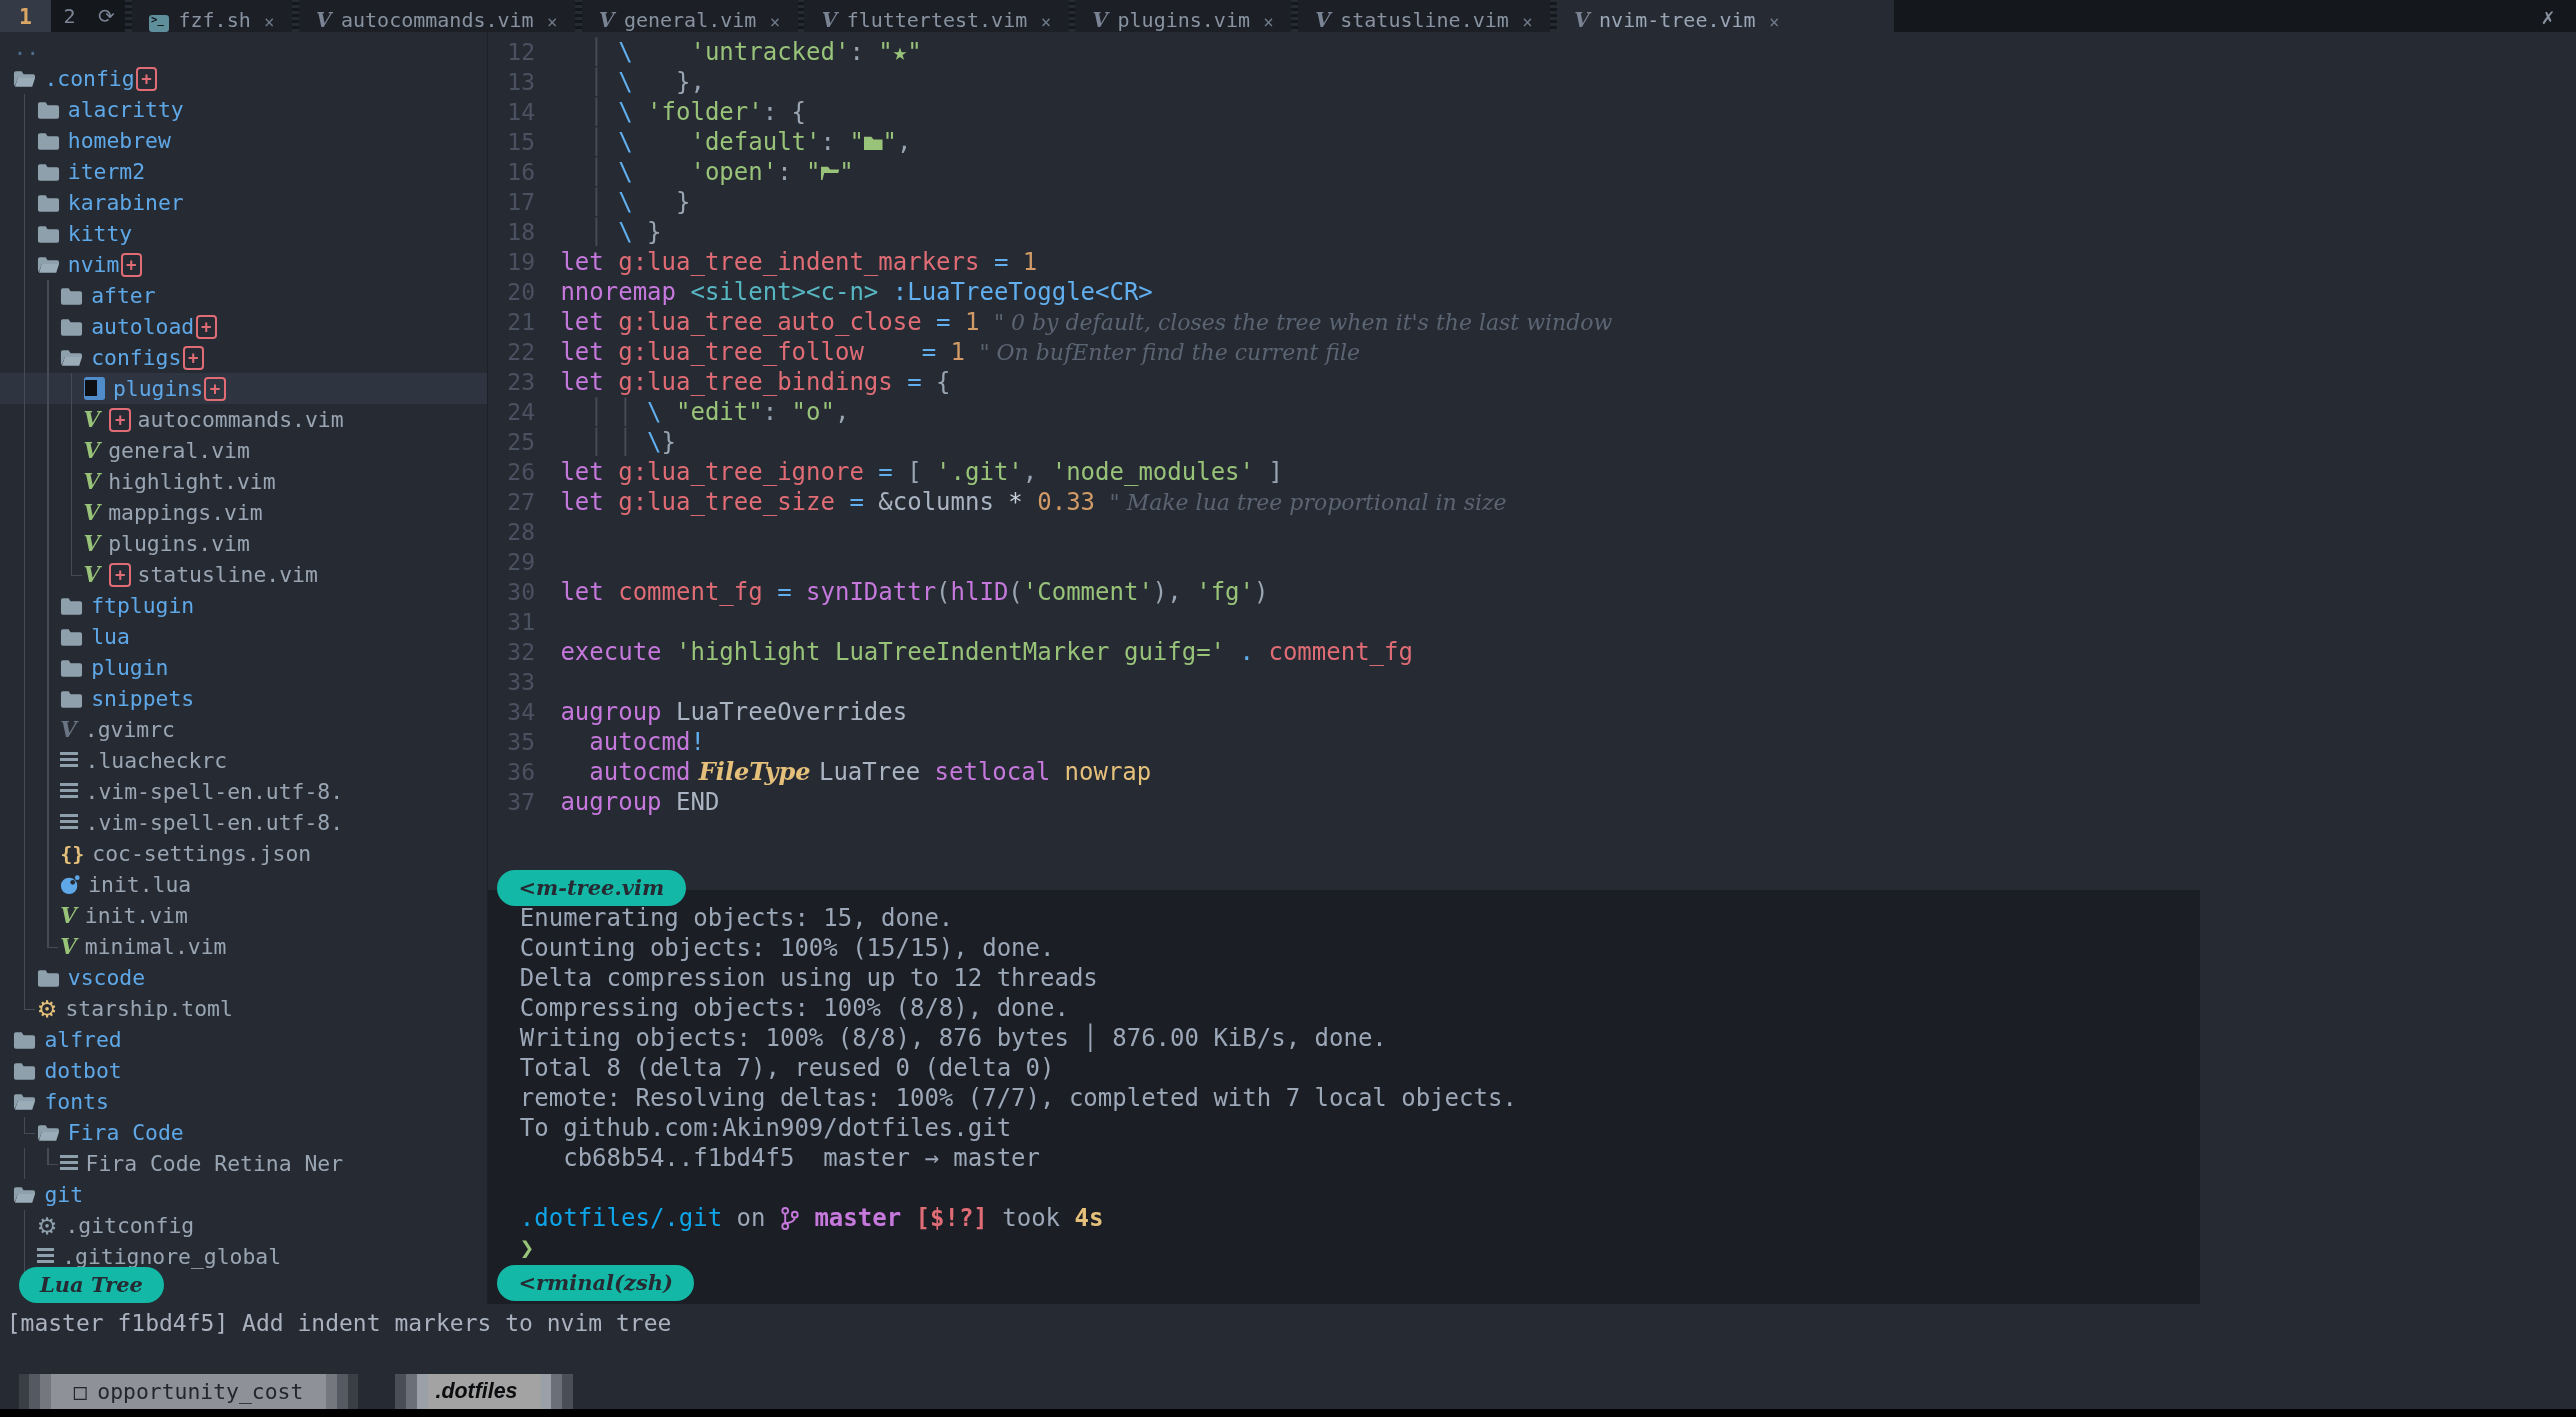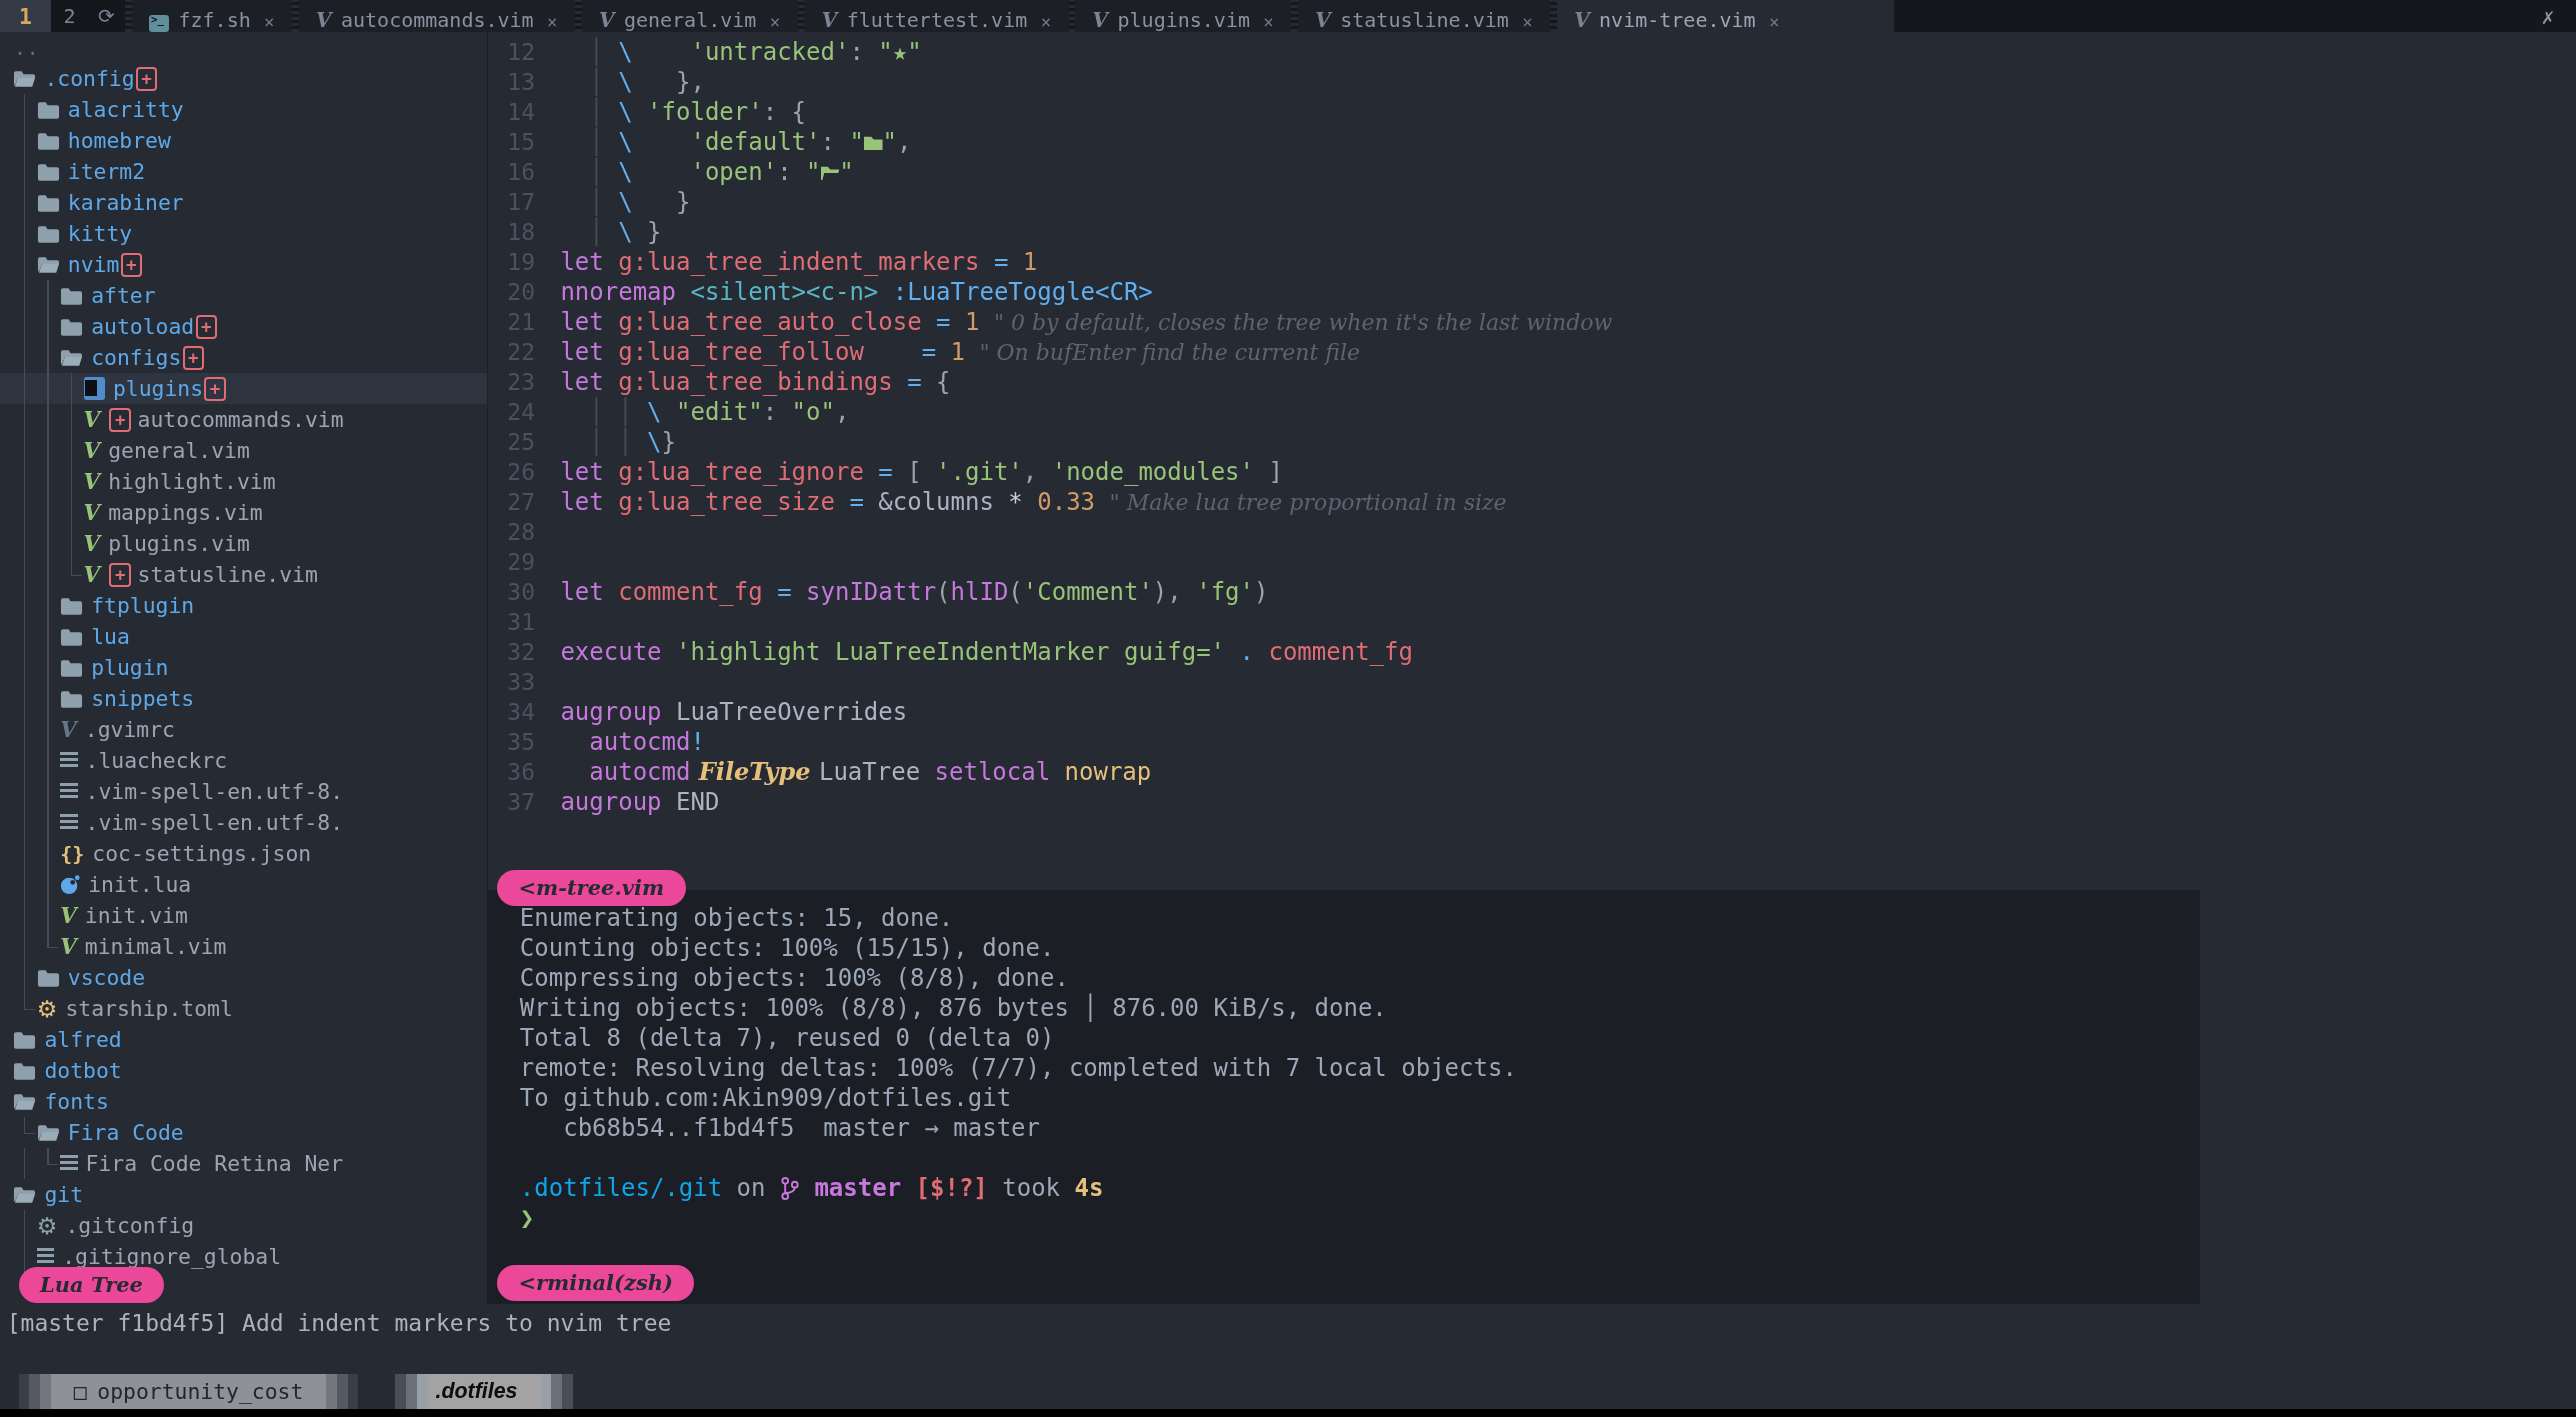--- a/index.html
+++ b/index.html
@@ -62,21 +62,21 @@
   .gf,.gfo{display:inline-block;width:18.7px;height:16px;background:#98c379;
         clip-path:polygon(0 15%,40% 15%,52% 32%,100% 32%,100% 100%,0 100%);}
   .gfo{clip-path:polygon(0 15%,40% 15%,52% 32%,100% 32%,95% 55%,20% 55%,10% 100%,0 100%);}
   
   .terminal{position:absolute;left:488px;top:890px;width:1712px;height:414px;background:#1b1e24;}
   .tline{height:30px;line-height:30px;font-size:24px;white-space:pre;padding-left:17.4px;}
   .term{color:#9ca7b8;}
   .cyb{color:#0ea5e9;font-weight:normal;} .mgb{color:#c678dd;font-weight:bold;}
   .rdb{color:#e06c75;font-weight:bold;} .gdb{color:#e5c07b;font-weight:bold;}
   .grn{color:#98c379;}
-  .pill{position:absolute;height:36px;line-height:36px;border-radius:18px;background:#ec4899;
+  .pill{position:absolute;height:36px;line-height:36px;border-radius:18px;background:#14b8a6;
         color:#262b33;padding:0 21.4px;font-size:21px;font-weight:bold;font-style:italic;
         font-family:"DejaVu Serif",serif;white-space:nowrap;}
   
   .msgline{position:absolute;left:0;top:1305px;width:2576px;height:70px;background:#262b33;
            color:#aab2c0;font-size:23px;line-height:37px;padding-left:6.7px;}
   .tmuxbar{position:absolute;left:0;top:1374px;width:2576px;height:35px;background:#262b33;
            display:flex;align-items:stretch;}
   .blackstrip{position:absolute;left:0;top:1409px;width:2576px;height:8px;background:#000;}
   .twin{display:flex;align-items:stretch;font-size:21.4px;}
   .step{width:10.7px;}
@@ -580,20 +580,21 @@
       <div class="cline"><span class="lnum">35</span><span class="p">  </span><span class="k">autocmd</span><span class="o">!</span></div>
       <div class="cline"><span class="lnum">36</span><span class="p">  </span><span class="k">autocmd</span><span class="sp2"> FileType </span><span class="id">LuaTree </span><span class="k">setlocal</span><span class="gd"> nowrap</span></div>
       <div class="cline"><span class="lnum">37</span><span class="k">augroup</span><span class="id"> END</span></div>
     </div>
 
   <div class="terminal">
     <div style="height:13.4px"></div>
     <div id="termlines">
         <div class="tline"><span class="term"> Enumerating objects: 15, done.</span></div>
         <div class="tline"><span class="term"> Counting objects: 100% (15/15), done.</span></div>
+        <div class="tline"><span class="term"> Delta compression using up to 12 threads</span></div>
         <div class="tline"><span class="term"> Compressing objects: 100% (8/8), done.</span></div>
         <div class="tline"><span class="term"> Writing objects: 100% (8/8), 876 bytes │ 876.00 KiB/s, done.</span></div>
         <div class="tline"><span class="term"> Total 8 (delta 7), reused 0 (delta 0)</span></div>
         <div class="tline"><span class="term"> remote: Resolving deltas: 100% (7/7), completed with 7 local objects.</span></div>
         <div class="tline"><span class="term"> To github.com:Akin909/dotfiles.git</span></div>
         <div class="tline"><span class="term">    cb68b54..f1bd4f5  master → master</span></div>
         <div class="tline"></div>
         <div class="tline"><span class="cyb"> .dotfiles/.git</span><span class="term"> on </span><span><svg width="20" height="23" viewBox="0 0 20 24" style="display:inline-block;vertical-align:-4px">
               <circle cx="5" cy="4" r="3" fill="none" stroke="#c678dd" stroke-width="2"></circle>
               <circle cx="5" cy="20" r="3" fill="none" stroke="#c678dd" stroke-width="2"></circle>

